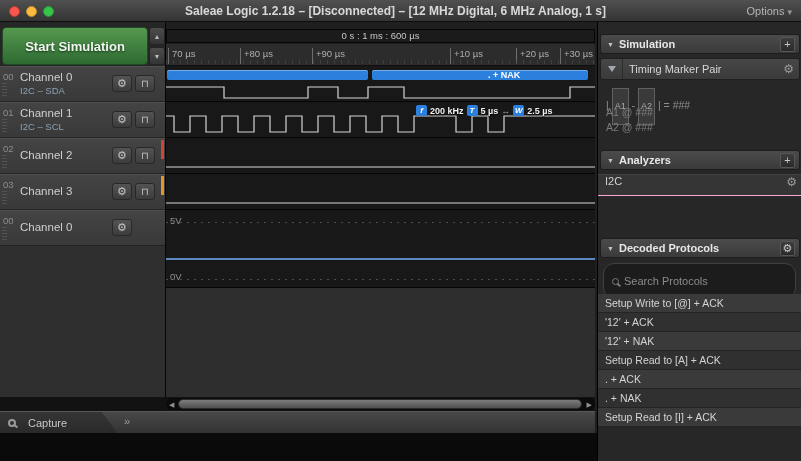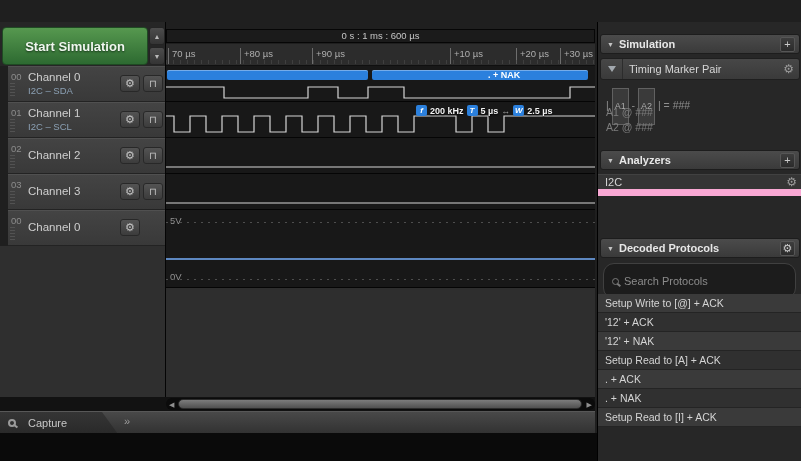--- a/index.html
+++ b/index.html
@@ -35,21 +35,21 @@
   .posbar{position:absolute;left:166px;top:29px;width:429px;height:14px;background:#1b1b1b;
           border:1px solid #060606;color:#c6c6c6;font-size:9.5px;text-align:center;line-height:12px}
   .ruler{position:absolute;left:166px;top:44px;width:429px;height:22px;background:#2c2c2c;
          border-bottom:1px solid #101010}
   .tick{position:absolute;top:4px;font-size:9.5px;color:#aeaeae;border-left:1px solid #6e6e6e;
         padding-left:3px;line-height:11px;height:16px;white-space:nowrap}
   .minors{position:absolute;left:0;right:0;bottom:1px;height:4px;opacity:.6;
           background:repeating-linear-gradient(90deg,#4c4c4c 0 1px,transparent 1px 7px)}
 
   
-  .chrow{position:absolute;left:8px;width:198px;height:36px;
+  .chrow{position:absolute;left:0;width:198px;height:36px;
          background:linear-gradient(#444,#393939);border-bottom:1px solid #232323;
          box-shadow:inset 0 1px 0 #505050}
   .chidx{position:absolute;left:3px;top:5px;font-size:9.5px;color:#8c8c8c}
   .grip{position:absolute;left:2px;top:17px;bottom:5px;width:5px;opacity:.7;
         background:repeating-linear-gradient(0deg,#5c5c5c 0 1px,transparent 1px 3px)}
   .chname{position:absolute;left:20px;top:5px;font-size:11.5px;color:#cfcfcf;white-space:nowrap}
   .nosub .chname{top:11px}
   .chsub{position:absolute;left:20px;top:19px;font-size:9.5px;color:#8ba0b4;white-space:nowrap}
   .chbtn{position:absolute;top:9px;width:20px;height:17px;border:1px solid #282828;border-radius:3px;
          background:linear-gradient(#535353,#3c3c3c);color:#c2c2c2;font-size:11px;line-height:15px;
@@ -120,42 +120,51 @@
             align-items:center;justify-content:center}
   .funnel{width:0;height:0;border-left:4px solid transparent;border-right:4px solid transparent;
           border-top:6px solid #a2a8ae}
   .timinglabel{flex:1;font-size:11px;color:#d6d6d6;padding-left:6px}
   .rowgear{color:#9b9b9b;font-size:12px;padding:0 5px}
   .mathline{position:absolute;left:8px;top:66px;font-size:10.5px;color:#8e8e8e;white-space:nowrap}
   .tag{display:inline-block;border:1px solid #616161;background:#3a3a3a;color:#aaa;font-size:9px;
        padding:12px 2px;line-height:11px}
   .atrow{position:absolute;left:8px;font-size:10.5px;color:#7d7d7d}
   .analyzerrow{position:absolute;left:0;top:152px;width:204px;height:22px;background:#353535;
-               border-top:1px solid #414141;border-bottom:7px solid #f9a8d4;display:flex;
-               align-items:center}
+               border-top:1px solid #414141;border-bottom:1px solid #f9a8d4;display:flex;
+               align-items:flex-start}
   .analyzername{flex:1;font-size:11px;color:#d3d3d3;padding-left:7px}
   .searchbox{position:absolute;left:5px;top:241px;width:193px;height:36px;background:#1c1c1c;
              border:1px solid #404040;border-radius:11px;display:flex;align-items:center;
              padding-left:8px;gap:5px}
   .smag{width:7px;height:7px;border:1.5px solid #7a7a7a;border-radius:50%;position:relative;flex:none}
   .smag::after{content:"";position:absolute;width:4px;height:1.5px;background:#7a7a7a;right:-3px;
                bottom:-2px;transform:rotate(40deg)}
   .searchbox input{background:transparent;border:none;outline:none;color:#cfcfcf;font-size:11px;
                    width:150px;font-family:inherit}
   .searchbox input::placeholder{color:#8b8b8b}
   .plist{position:absolute;left:0;top:272px;width:204px}
   .prow{height:19px;line-height:19px;font-size:10.5px;color:#d4d4d4;padding-left:7px;
         border-bottom:1px solid #242424;background:#3a3a3a;white-space:nowrap;overflow:hidden}
   .prow:nth-child(even){background:#303030}
 </style>
 </head>
 <body>
 
 <div id="app">
 
+  <div class="titlebar">
+    <div class="light l-red"></div>
+    <div class="light l-yel"></div>
+    <div class="light l-grn"></div>
+    <div class="wtitle">Saleae Logic 1.2.18 – [Disconnected] – [12 MHz Digital, 6 MHz Analog, 1 s]</div>
+    <div class="options">
+      <span>Options</span><span class="car">▾</span>
+    </div>
+  </div>
 
   <div class="toolarea"></div>
   <div class="startbtn">Start Simulation</div>
   <div class="spinner">
     <div class="spinbtn">
         <span>▲</span>
       </div>
     <div class="spinbtn">
         <span>▼</span>
       </div>

